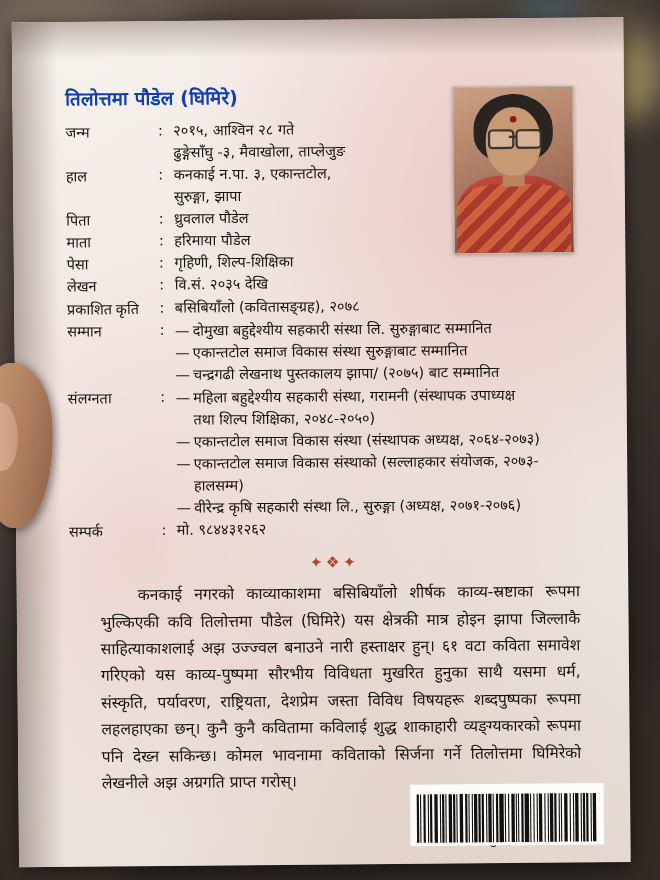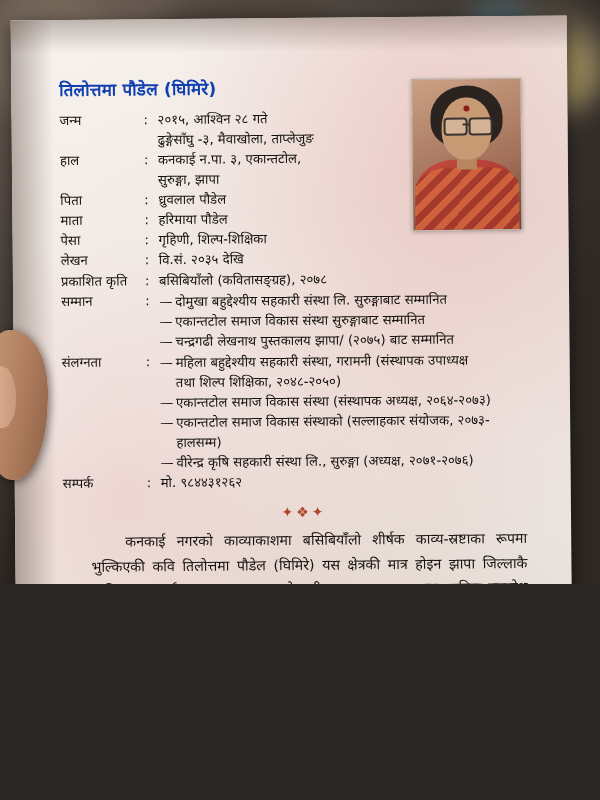--- a/index.html
+++ b/index.html
@@ -9,21 +9,21 @@
   }
   body {
     width: 600px;
     height: 800px;
     overflow: hidden;
     font-family: "DejaVu Sans", sans-serif;
   }
   .scene {
     position: relative;
     width: 600px;
-    height: 584px;
+    height: 800px;
     background:
       radial-gradient(circle at 18% 8%, #6d5f55 0%, #4a423c 38%, #2e2723 75%);
     overflow: hidden;
   }
   
   .bg-blob {
     position: absolute;
     filter: blur(14px);
     opacity: .85;
   }
@@ -106,21 +106,21 @@
     margin-bottom: 10px;
   }
 
   .info-table {
     font-size: 13.2px;
     line-height: 1.52;
     color: #14120d;
     width: 430px;
   }
   .row { display: flex; align-items: flex-start; }
-  .lbl { width: 84px; flex: 0 0 84px; }
+  .lbl { width: 84px; flex: 0 0 84px; font-family: Liberation Serif, serif; }
   .colon { width: 14px; flex: 0 0 14px; }
   .val { flex: 1 1 auto; }
   .val .line { display: block; }
 
   .bullets { margin-top: 1px; }
   .bullet-line { display: flex; }
   .dash { width: 16px; flex: 0 0 16px; }
 
   .portrait {
     position: absolute;

